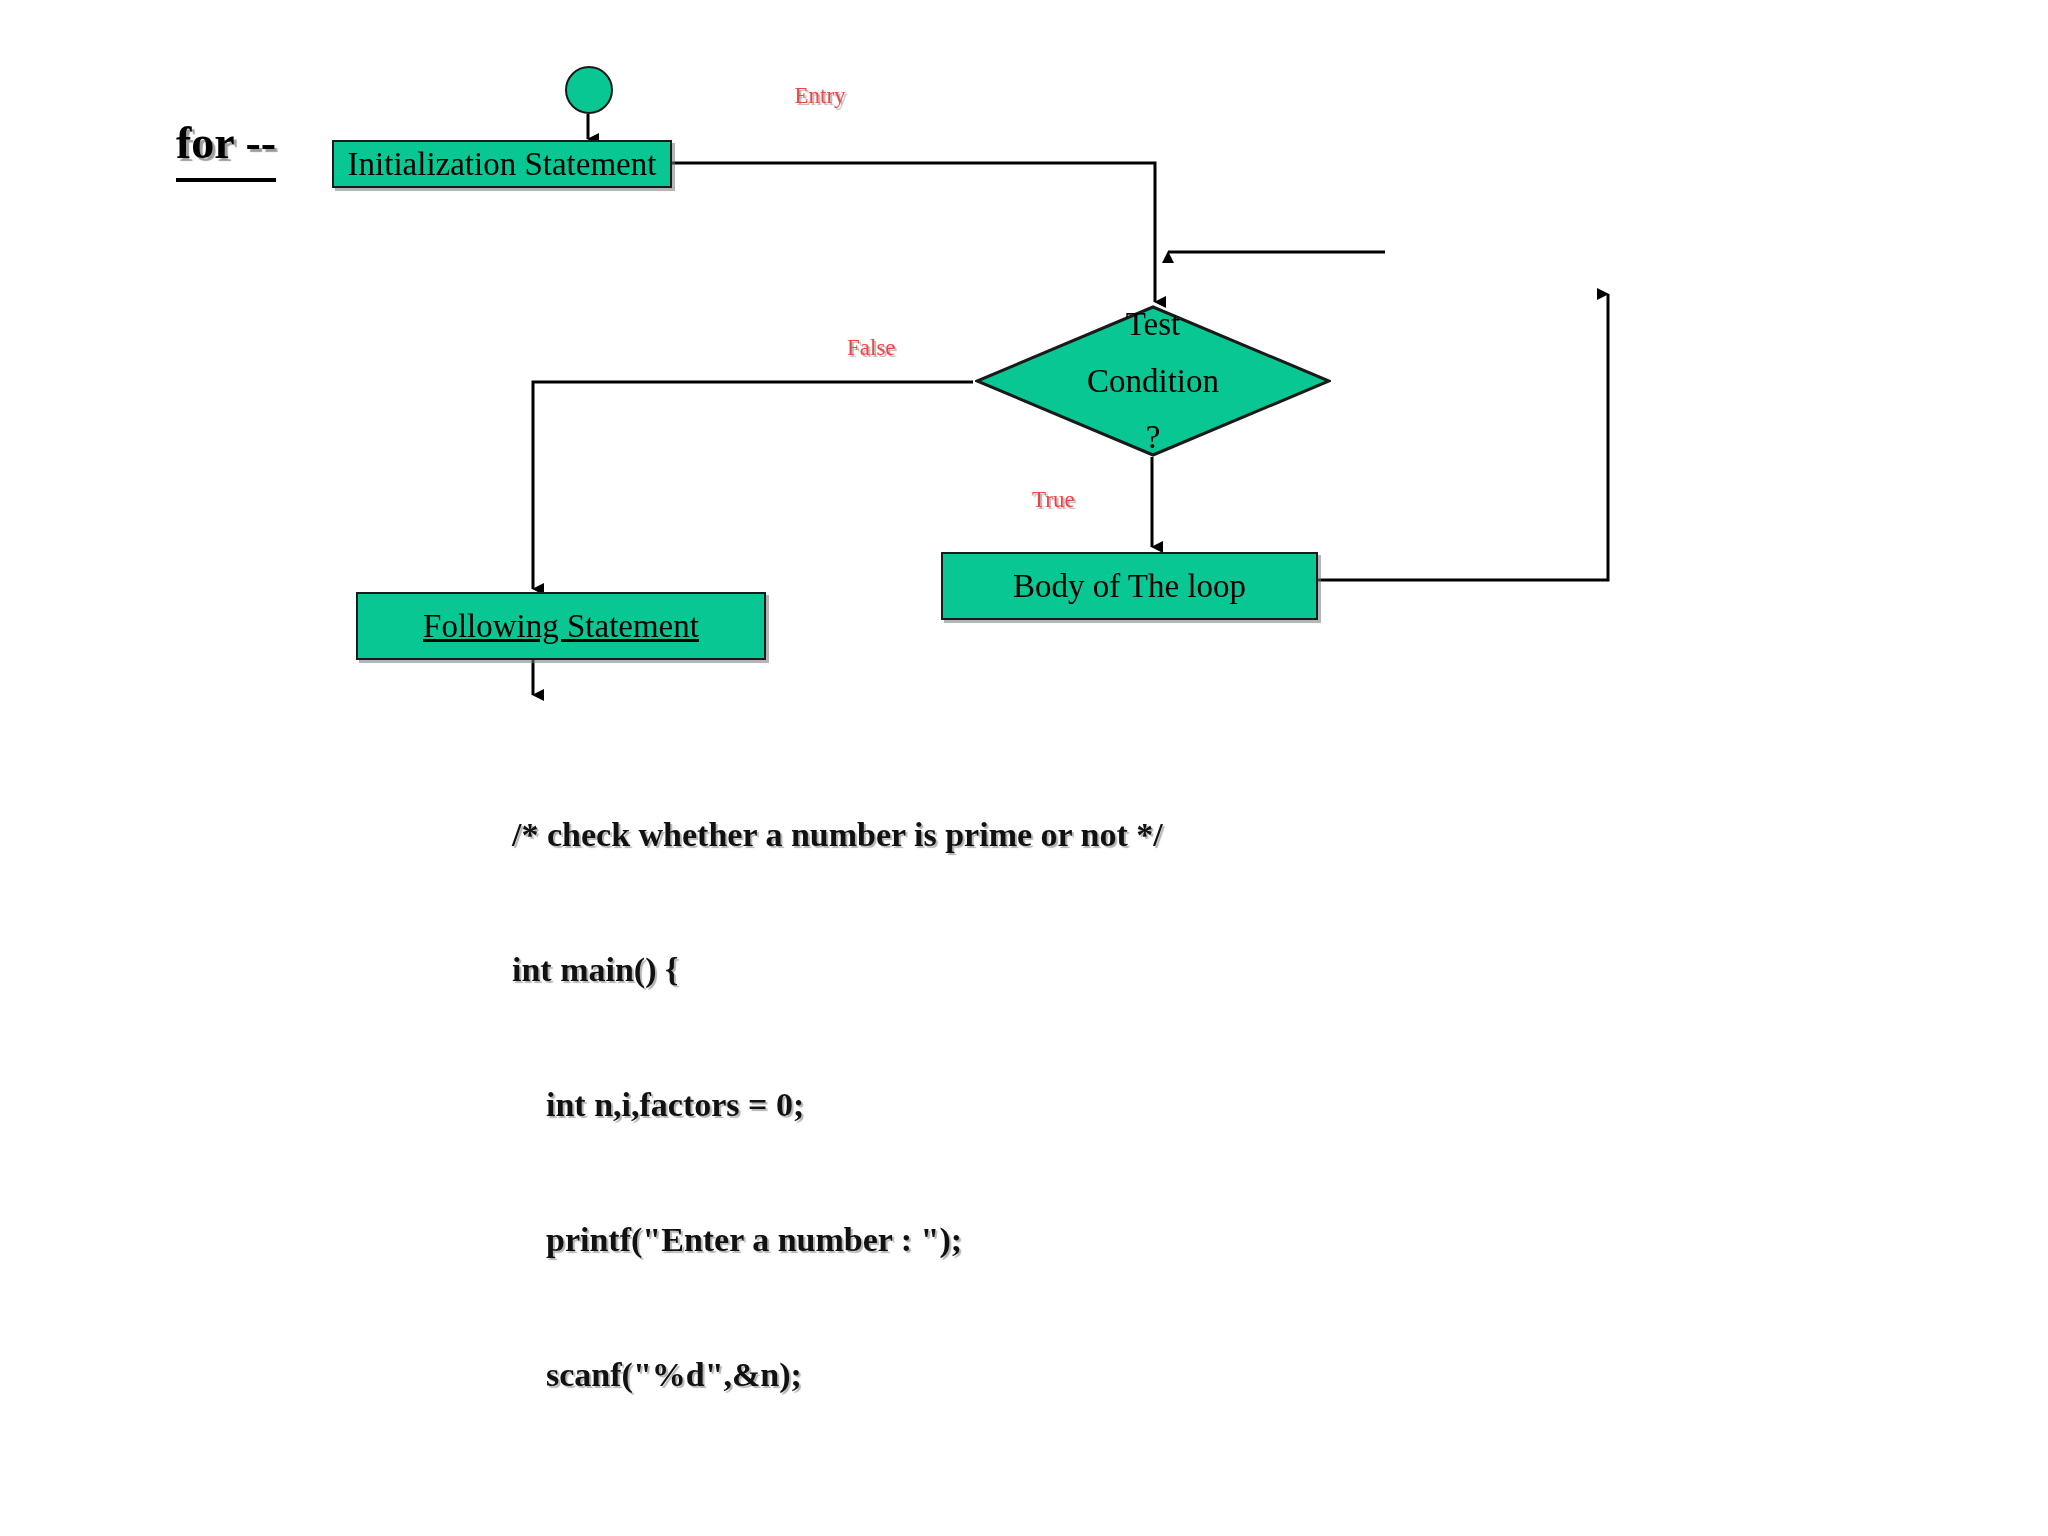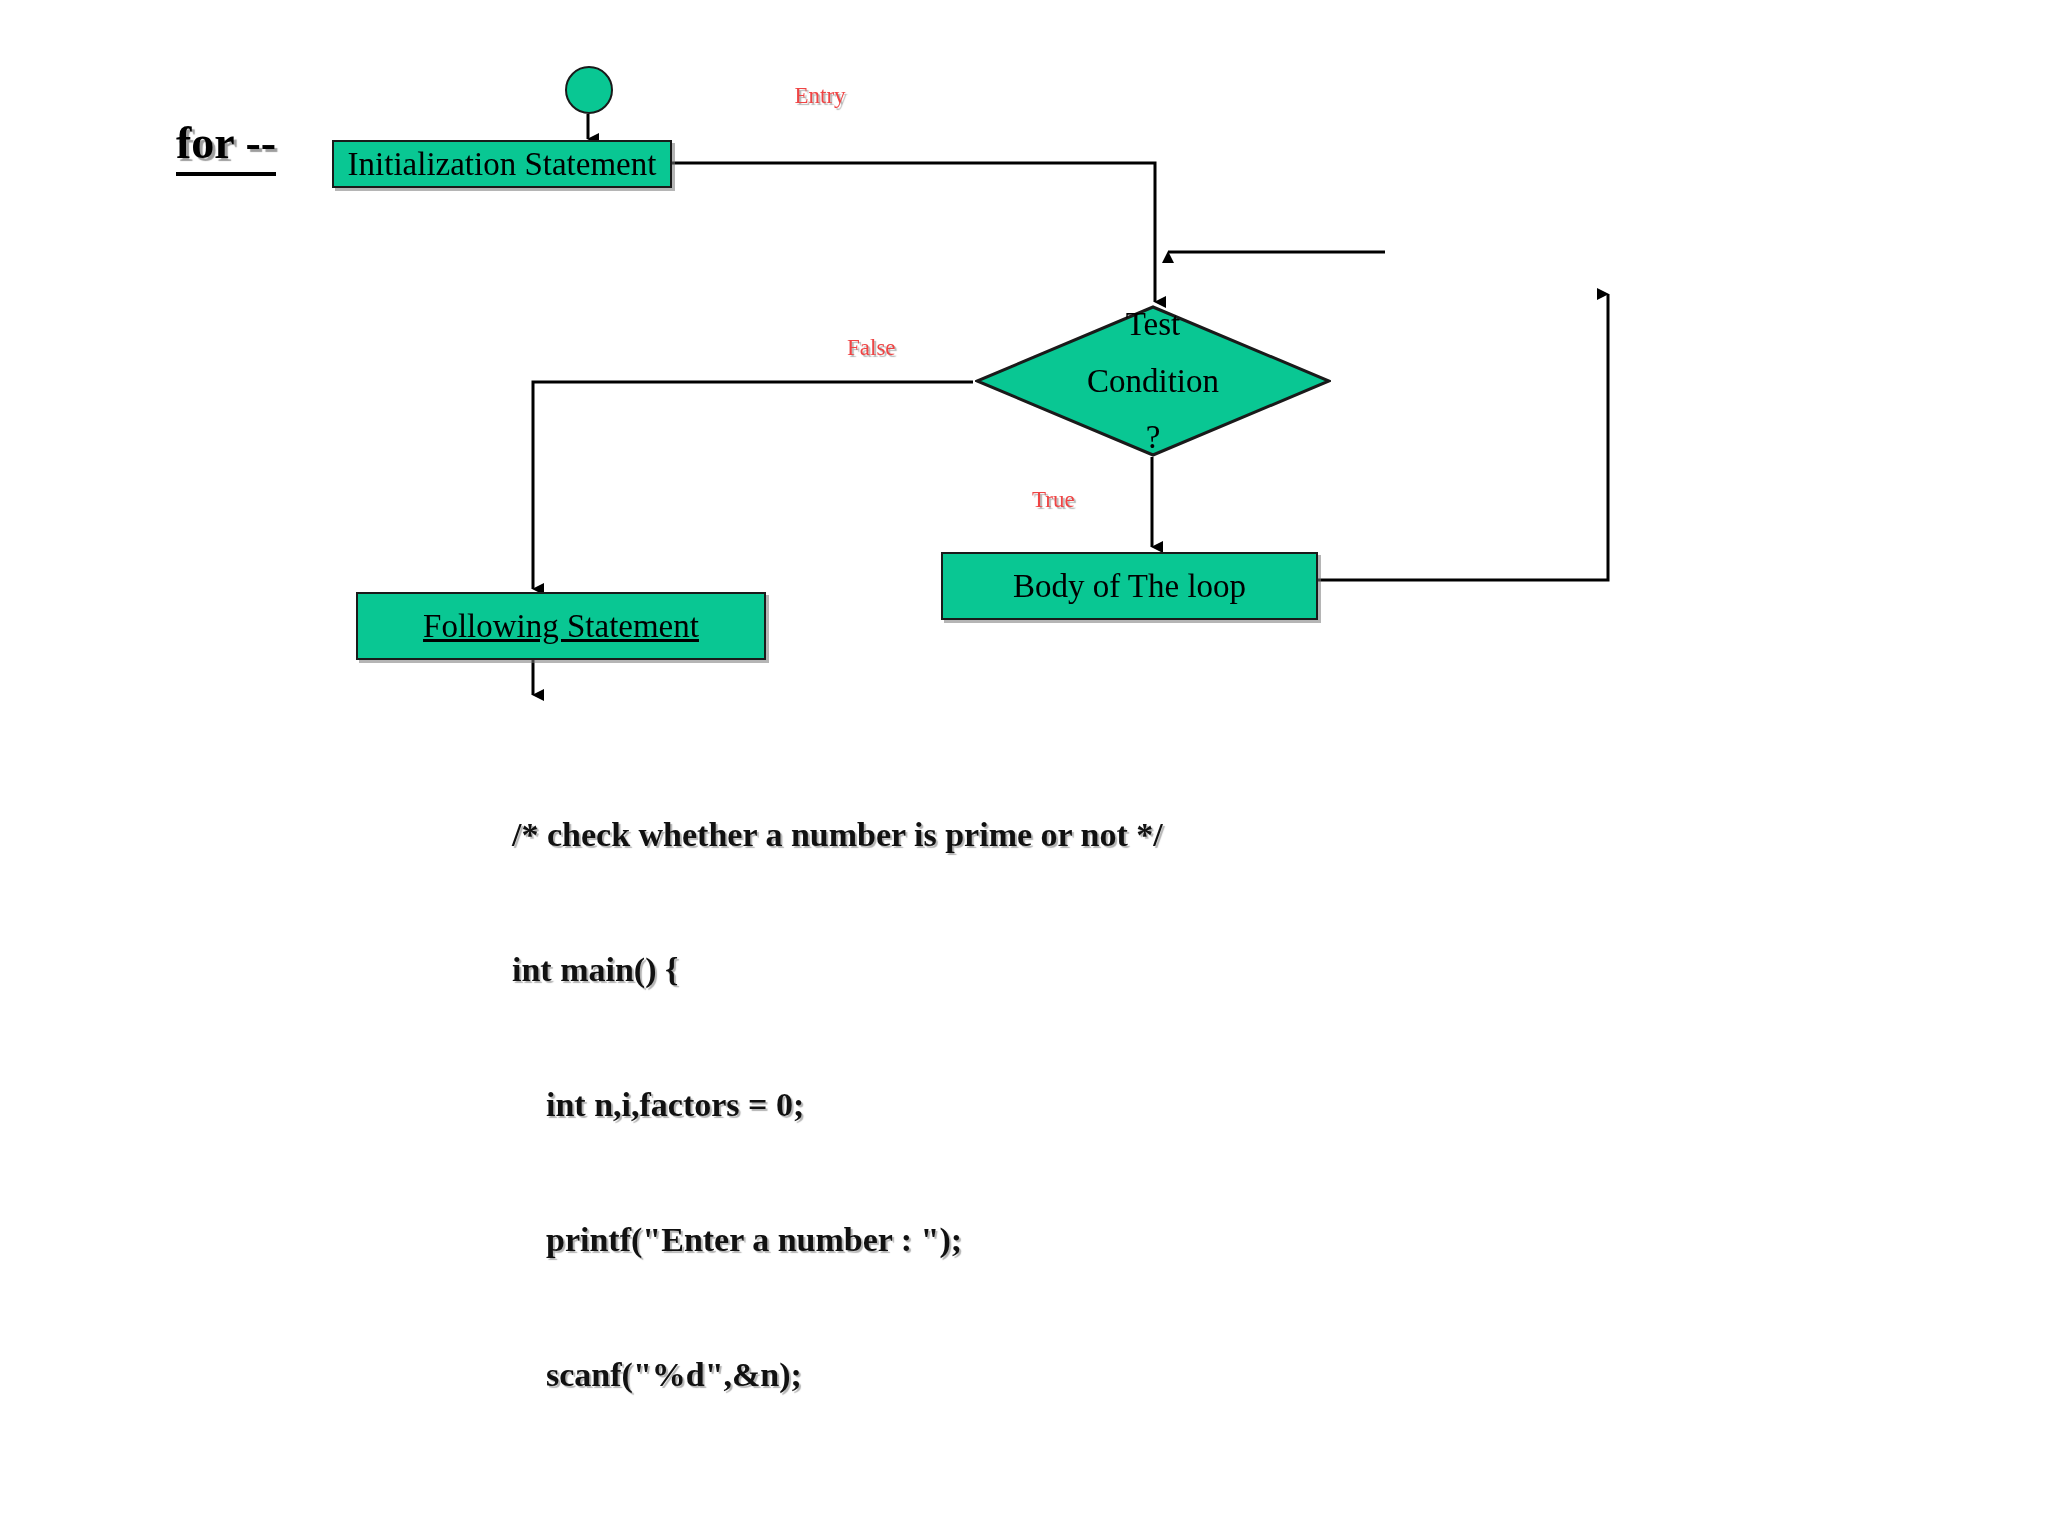--- a/index.html
+++ b/index.html
@@ -22,21 +22,21 @@
     left: 176px;
     top: 62px;
     width: 280px;
     font-size: 46px;
     font-weight: bold;
     line-height: 1.18;
     color: #000000;
     text-shadow: 3px 3px 1px rgba(140,140,140,0.85);
     white-space: pre-line;
   }
-  #title .u { display: inline-block; border-bottom: 4px solid #000; padding-bottom: 1px; }
+  #title .u { display: inline-block; border-bottom: 4px solid #000; padding-bottom: 7px; }
   .title-line { display: block; }
 
   
   .node {
     position: absolute;
     background: #09C793;
     border: 2px solid #1a1a1a;
     box-sizing: border-box;
     display: flex;
     align-items: center;

